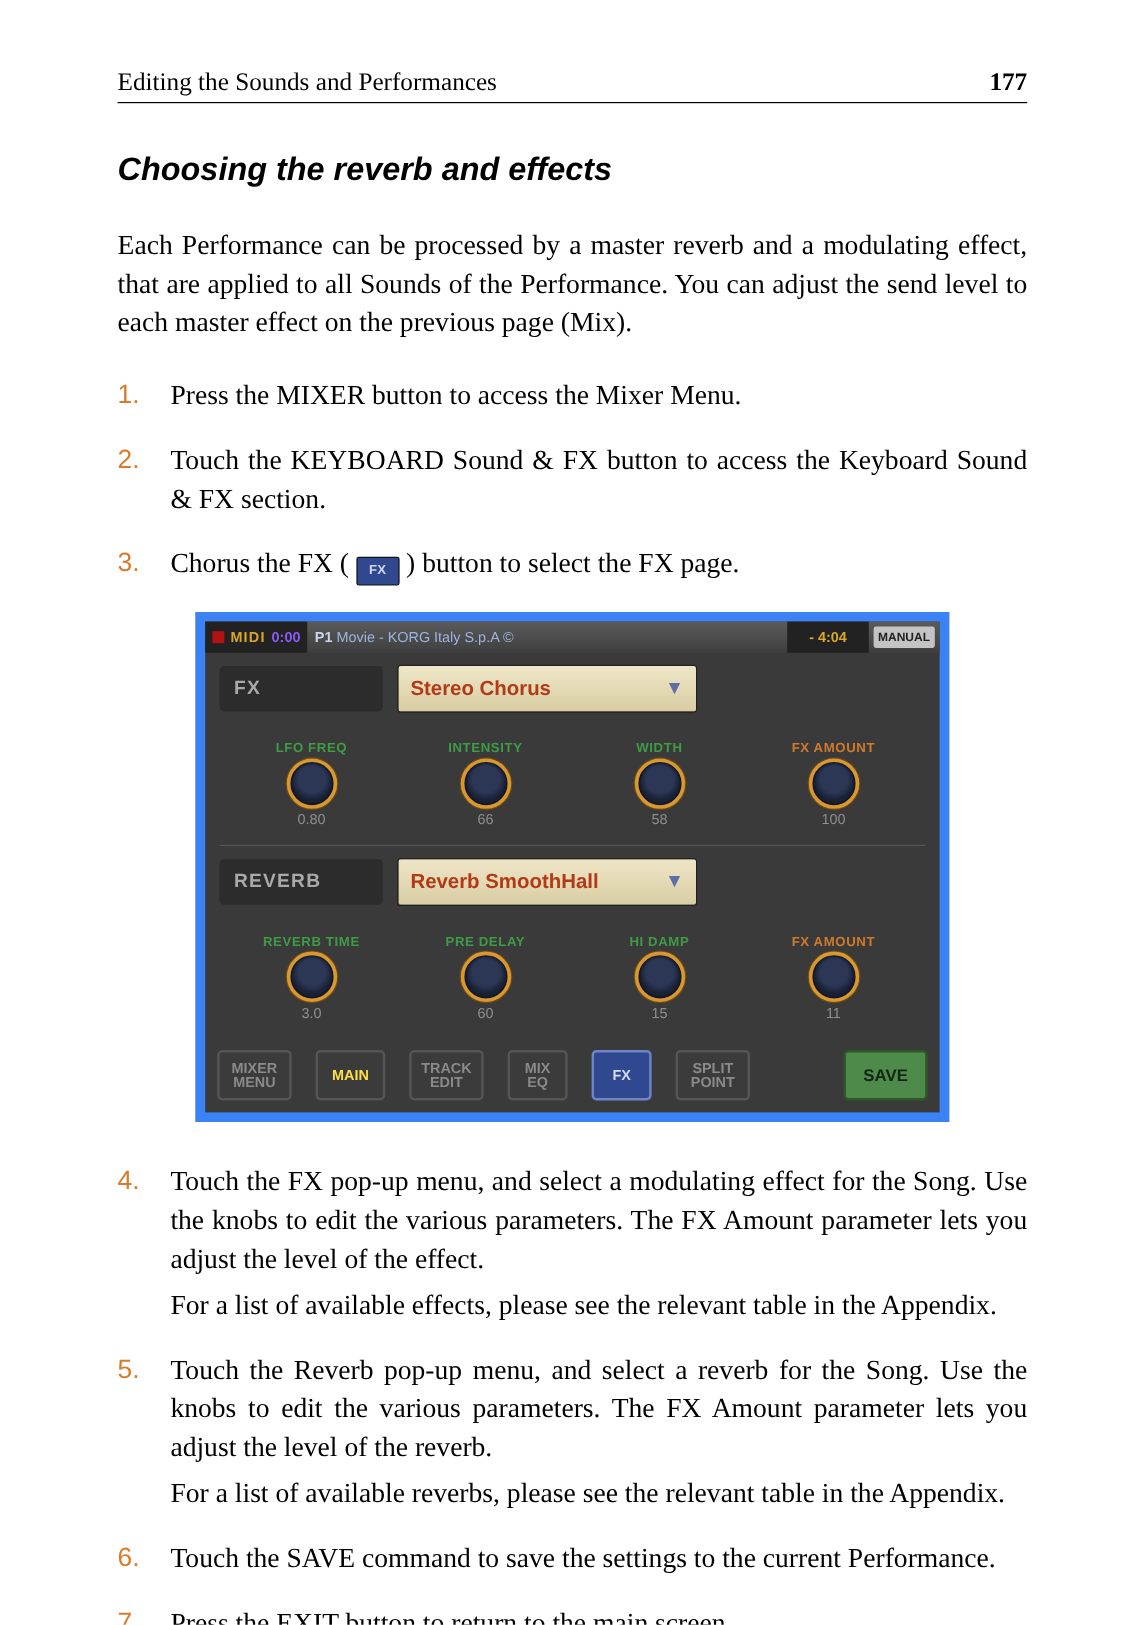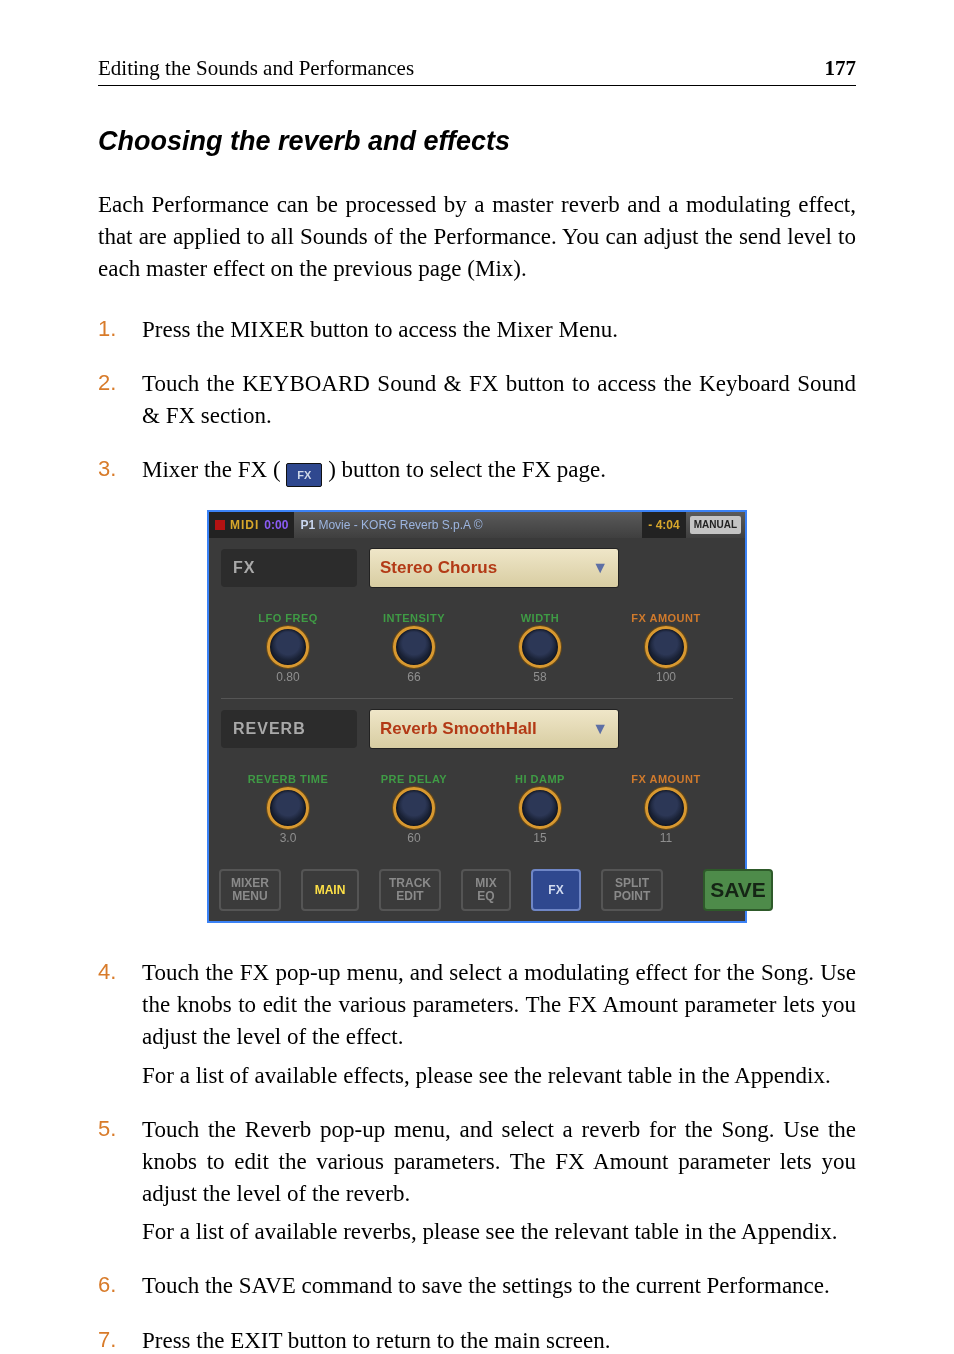--- a/index.html
+++ b/index.html
@@ -10,29 +10,29 @@
     .section-title { font-weight: bold; font-style: italic; font-size: 27px; font-family: Arial, Helvetica, sans-serif; margin-bottom: 32px; }
     .intro { font-size: 23px; line-height: 1.4; text-align: justify; margin-bottom: 28px; }
     ol.steps { list-style: none; counter-reset: step; font-size: 23px; }
     ol.steps > li { counter-increment: step; position: relative; padding-left: 44px; margin-bottom: 22px; line-height: 1.4; text-align: justify; }
     ol.steps > li::before { content: counter(step) "."; position: absolute; left: 0; top: 0; color: #d87b2a; font-family: Arial, Helvetica, sans-serif; font-size: 22px; }
     .step-sub { margin-top: 6px; }
     .inline-fx { display: inline-block; vertical-align: middle; }
     .fx-chip { display: inline-flex; align-items: center; justify-content: center; width: 36px; height: 24px; background: #2f488f; color: #cfd8e8; font-family: Arial, sans-serif; font-size: 11px; font-weight: bold; border: 1px solid #111; border-radius: 2px; }
     
     .shot-wrap { display: flex; justify-content: center; margin: 18px 0 34px 0; }
-    .shot { width: 540px; border: 2px solid #3b82f6; background: #3a3a3a; font-family: Arial, sans-serif; }
+    .shot { width: 628px; border: 8px solid #3b82f6; background: #3a3a3a; font-family: Arial, sans-serif; }
     .titlebar { display: flex; align-items: center; height: 26px; background: linear-gradient(#5a5a5a,#3f3f3f); font-size: 12px; color: #ddd; }
     .tb-left { background: #222; height: 100%; display: flex; align-items: center; padding: 0 6px; gap: 5px; white-space: nowrap; }
     .redsq { width: 10px; height: 10px; background: #b31212; display: inline-block; }
     .tb-midi { color: #d8a72b; font-weight: bold; letter-spacing: 1px; }
     .tb-time { color: #8b5cf6; font-weight: bold; }
     .tb-mid { flex: 1; padding: 0 6px; color: #9cb5e0; overflow: hidden; white-space: nowrap; }
     .tb-mid b { color: #c9d6ef; }
-    .tb-time2 { color: #d8a72b; font-weight: bold; padding: 0 6px; background: #222; height: 100%; display: flex; align-items: center; }
+    .tb-time2 { color: #d8a72b; font-weight: bold; padding: 0 18px; background: #222; height: 100%; display: flex; align-items: center; }
     .tb-manual { background: #c4c4c4; color: #222; font-size: 10px; font-weight: bold; height: 18px; padding: 0 4px; display: flex; align-items: center; margin: 0 4px; border-radius: 2px; }
     .panel { padding: 10px 12px 8px 12px; }
     .row1 { display: flex; align-items: center; gap: 12px; margin-bottom: 8px; }
     .row-label { background: #2c2c2c; color: #a9a9a9; font-weight: bold; font-size: 16px; padding: 10px 12px; width: 136px; border-radius: 4px; letter-spacing: 1px; }
     .dropdown { flex: 0 0 250px; height: 40px; background: linear-gradient(#efe6c8,#d8cda2); border: 1px solid #222; border-radius: 3px; display: flex; align-items: center; justify-content: space-between; padding: 0 10px; }
     .dd-text { color: #b33a16; font-weight: bold; font-size: 17px; white-space: nowrap; overflow: hidden; }
     .dd-arrow { color: #5d6fa5; font-size: 16px; }
     .params { display: flex; justify-content: space-between; padding: 4px 4px 10px 4px; }
     .pcol { flex: 1; text-align: center; }
     .plabel { color: #3f9b45; font-size: 11px; font-weight: bold; letter-spacing: 0.5px; margin-bottom: 2px; white-space: nowrap; margin-top: 12px; }
@@ -43,56 +43,56 @@
     
     .tabs { display: flex; gap: 20px; padding: 6px 10px 10px 10px; }
     .tab { flex: 0 0 auto; height: 42px; background: #3b3b3b; color: #8a8a8a; border: 2px solid #555; border-radius: 4px; display: flex; align-items: center; justify-content: center; font-size: 12px; font-weight: bold; text-align: center; line-height: 1.05; }
     .tab.mixer { width: 62px; }
     .tab.main { width: 58px; color: #fde047; }
     .tab.track { width: 62px; }
     .tab.mixeq { width: 50px; }
     .tab.fx { width: 50px; background: #2f488f; border-color: #6f86c6; color: #d2dbf0; }
     .tab.split { width: 62px; }
     .tab.spacer { flex: 1; background: transparent; border: none; }
-    .tab.save { width: 70px; background: #4e8b4a; color: #152515; border-color: #2e5a2a; font-size: 21px; }
+    .tab.save { width: 70px; background: #4e8b4a; color: #152515; border-color: #2e5a2a; font-size: 14px; }
   </style>
 </head>
 <body>
 
 <div class="page">
   <div class="header-row">
     <span>Editing the Sounds and Performances</span>
     <span><b>177</b></span>
   </div>
   <hr class="header-rule">
 
   <h2 class="section-title">Choosing the reverb and effects</h2>
 
   <p class="intro">Each Performance can be processed by a master reverb and a modulating effect, that are applied to all Sounds of the Performance. You can adjust the send level to each master effect on the previous page (Mix).</p>
 
   <ol class="steps">
     <li>Press the MIXER button to access the Mixer Menu.</li>
     <li>Touch the KEYBOARD Sound &amp; FX button to access the Keyboard Sound &amp; FX section.</li>
     <li>
-      <span>Mixer the FX (</span>
+      <span>Chorus the FX (</span>
       <span class="inline-fx"><span class="fx-chip">FX</span></span>
       <span>) button to select the FX page.</span>
     </li>
   </ol>
 
   <div class="shot-wrap">
     <div class="shot">
       <div class="titlebar">
         <div class="tb-left">
           <span class="redsq"></span>
           <span class="tb-midi">MIDI</span>
           <span class="tb-time">0:00</span>
         </div>
         <div class="tb-mid">
-          <b>P1</b> <span>Movie - KORG Reverb S.p.A ©</span>
+          <b>P1</b> <span>Movie - KORG Italy S.p.A ©</span>
         </div>
         <div class="tb-time2">- 4:04</div>
         <div class="tb-manual">MANUAL</div>
       </div>
 
       <div class="panel">
 
         <div class="row1">
           <div class="row-label">FX</div>
           <div class="dropdown">

